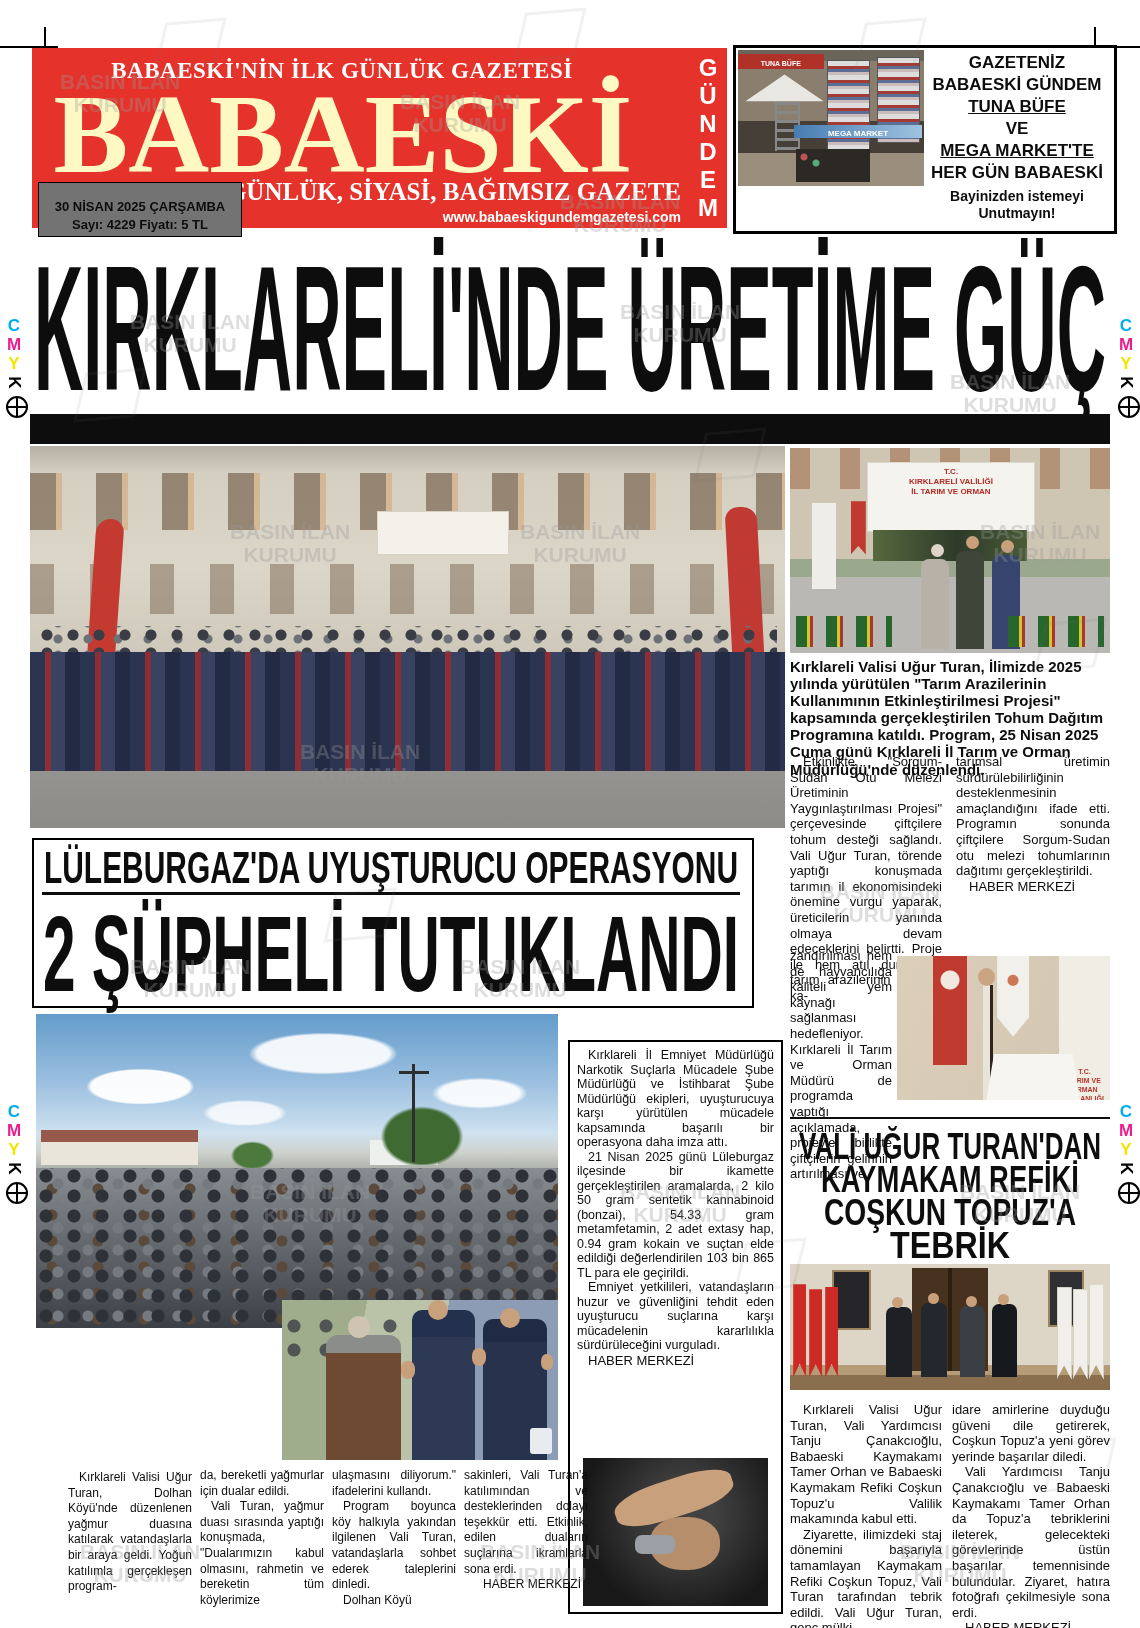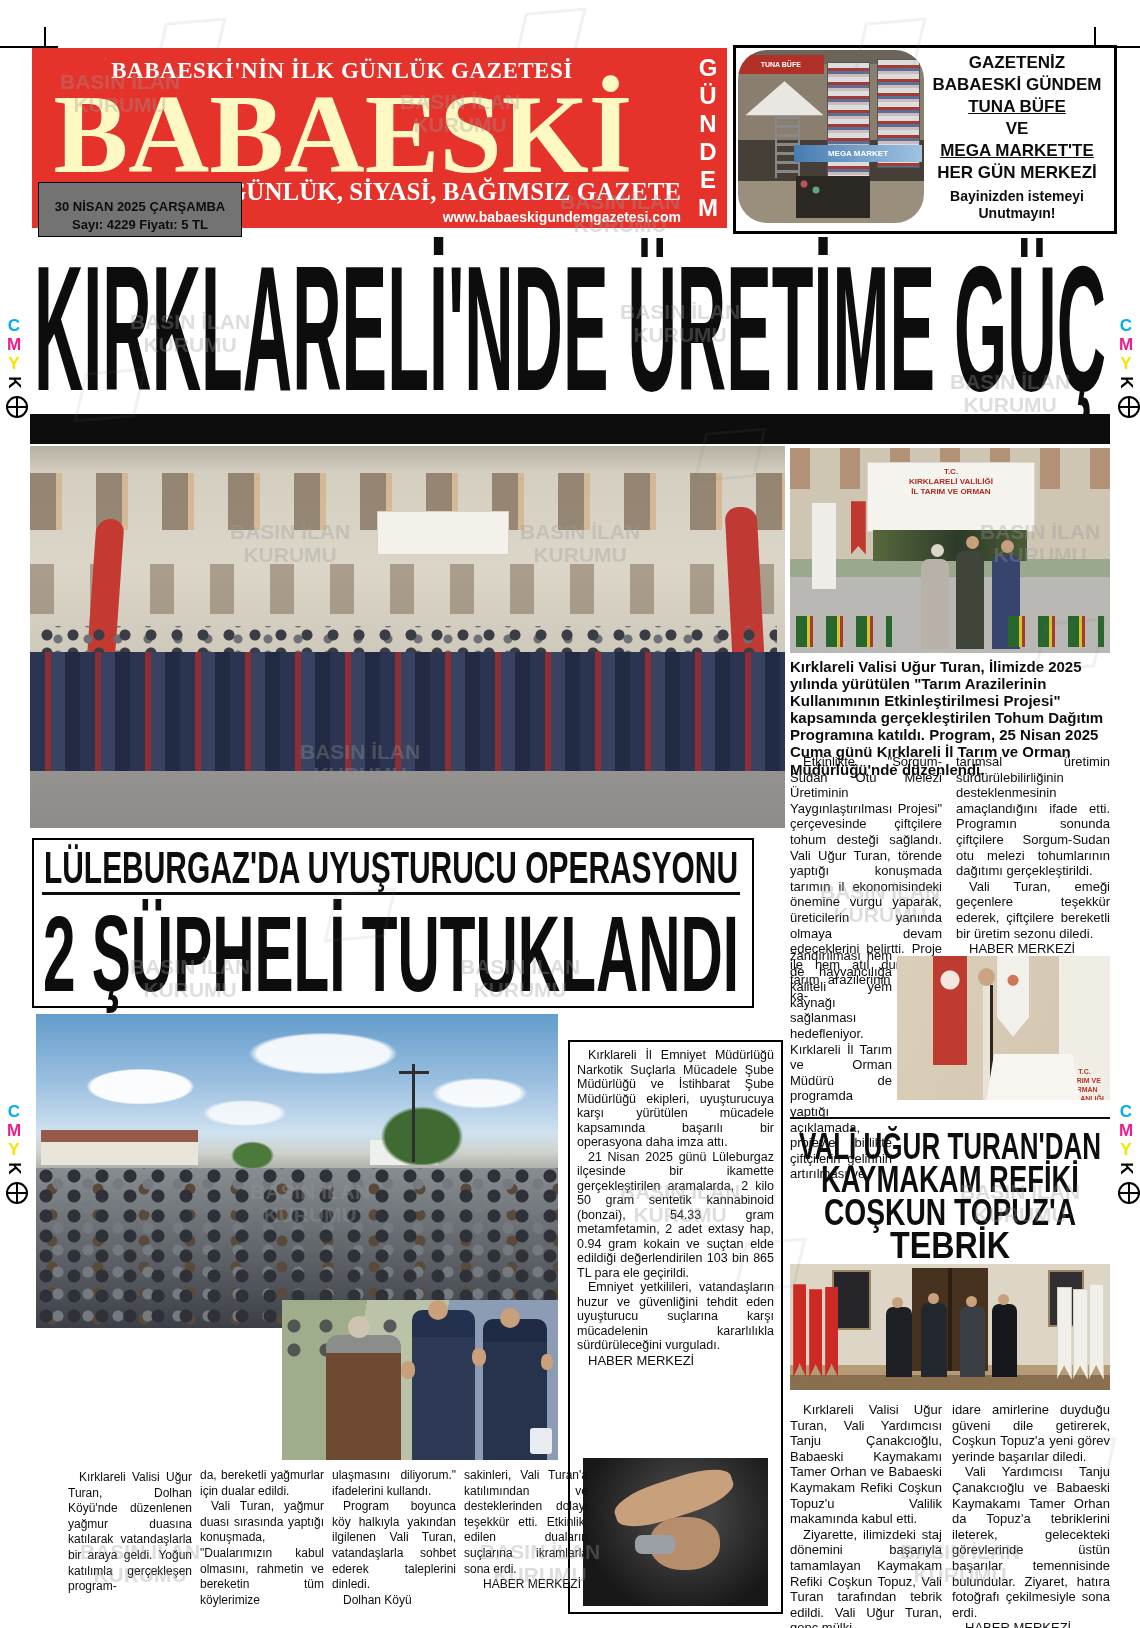--- a/index.html
+++ b/index.html
@@ -215,36 +215,36 @@
     </div>
     <div class="abs mast-sub">GÜNLÜK, SİYASİ, BAĞIMSIZ GAZETE</div>
     <div class="abs mast-web">www.babaeskigundemgazetesi.com</div>
     <div class="abs date-box">
       <div>30 NİSAN 2025 ÇARŞAMBA</div>
       <div>Sayı: 4229   Fiyatı: 5 TL</div>
     </div>
   </div>
 
   <div id="adbox" class="abs">
-    <div id="ph-news" class="abs ph" style="left:2px;top:2px;width:186px;height:173px;border-radius:29px;">
+    <div id="ph-news" class="abs ph" style="left:2px;top:2px;width:186px;height:136px;">
       <div class="abs ns-awn">TUNA BÜFE</div>
       <div class="abs ns-umb"></div>
       <div class="abs ns-rack" style="left:48%;top:7%;width:22%;height:72%;"></div>
       <div class="abs ns-rack" style="right:2%;top:5%;width:22%;height:62%;"></div>
       <div class="abs ns-lad"></div>
       <div class="abs ns-mega">MEGA MARKET</div>
       <div class="abs ns-int"></div>
     </div>
     <div class="abs ad-text">
       <div>GAZETENİZ</div>
       <div>BABAESKİ GÜNDEM</div>
       <div class="u">TUNA BÜFE</div>
       <div>VE</div>
       <div class="u">MEGA MARKET'TE</div>
-      <div>HER GÜN MERKEZİ</div>
+      <div>HER GÜN BABAESKİ</div>
     </div>
     <div class="abs ad-foot">
       <div>Bayinizden istemeyi</div>
       <div>Unutmayın!</div>
     </div>
   </div>
 
   <div class="abs" style="left:30px;top:240px;width:1080px;height:172px;">
     <svg width="1080" height="172" viewBox="0 0 1080 172">
       <text x="540" y="150" text-anchor="middle" font-size="178" textLength="1072" lengthAdjust="spacingAndGlyphs">KIRKLARELİ'NDE ÜRETİME GÜÇ</text>
@@ -286,21 +286,20 @@
     <div class="abs pe-bags" style="right:2%;width:30%;"></div>
   </div>
 
   <div class="abs lead" style="left:790px;top:658px;width:322px;">Kırklareli Valisi Uğur Turan, İlimizde 2025 yılında yürütülen "Tarım Arazilerinin Kullanımının Etkinleştirilmesi Projesi" kapsamında gerçekleştirilen Tohum Dağıtım Programına katıldı. Program, 25 Nisan 2025 Cuma günü Kırklareli İl Tarım ve Orman Müdürlüğü'nde düzenlendi.</div>
 
   <div class="abs btxt" style="left:790px;top:754px;width:152px;">
     <p class="noind" style="text-indent:13px;">Etkinlikte, "Sorgum-Sudan Otu Melezi Üretiminin Yaygınlaştırılması Projesi" çerçevesinde çiftçilere tohum desteği sağlandı. Vali Uğur Turan, törende yaptığı konuşmada tarımın il ekonomisindeki önemine vurgu yaparak, üreticilerin yanında olmaya devam edeceklerini belirtti. Proje ile hem atıl durumdaki tarım arazilerinin üretime ka-</p>
   </div>
   <div class="abs btxt" style="left:956px;top:754px;width:154px;">
     <p class="noind">tarımsal üretimin sürdürülebilirliğinin desteklenmesinin amaçlandığını ifade etti. Programın sonunda çiftçilere Sorgum-Sudan otu melezi tohumlarının dağıtımı gerçekleştirildi.</p>
-    <p>Vali Turan, emeği geçenlere teşekkür ederek, çiftçilere bereketli bir üretim sezonu diledi.</p>
     <p class="byline">HABER MERKEZİ</p>
   </div>
   <div class="abs btxt" style="left:790px;top:948px;width:102px;">
     <p class="noind">zandırılması hem de hayvancılığa kaliteli yem kaynağı sağlanması hedefleniyor. Kırklareli İl Tarım ve Orman Müdürü de programda yaptığı açıklamada, projeyle birlikte çiftçilerin gelirinin artırılması ve</p>
   </div>
 
   <div id="ph-pod" class="abs ph" style="left:897px;top:956px;width:213px;height:144px;">
     <div class="abs pp-red"></div>
     <div class="abs pp-pen"></div>
     <div class="abs pp-wallR">

